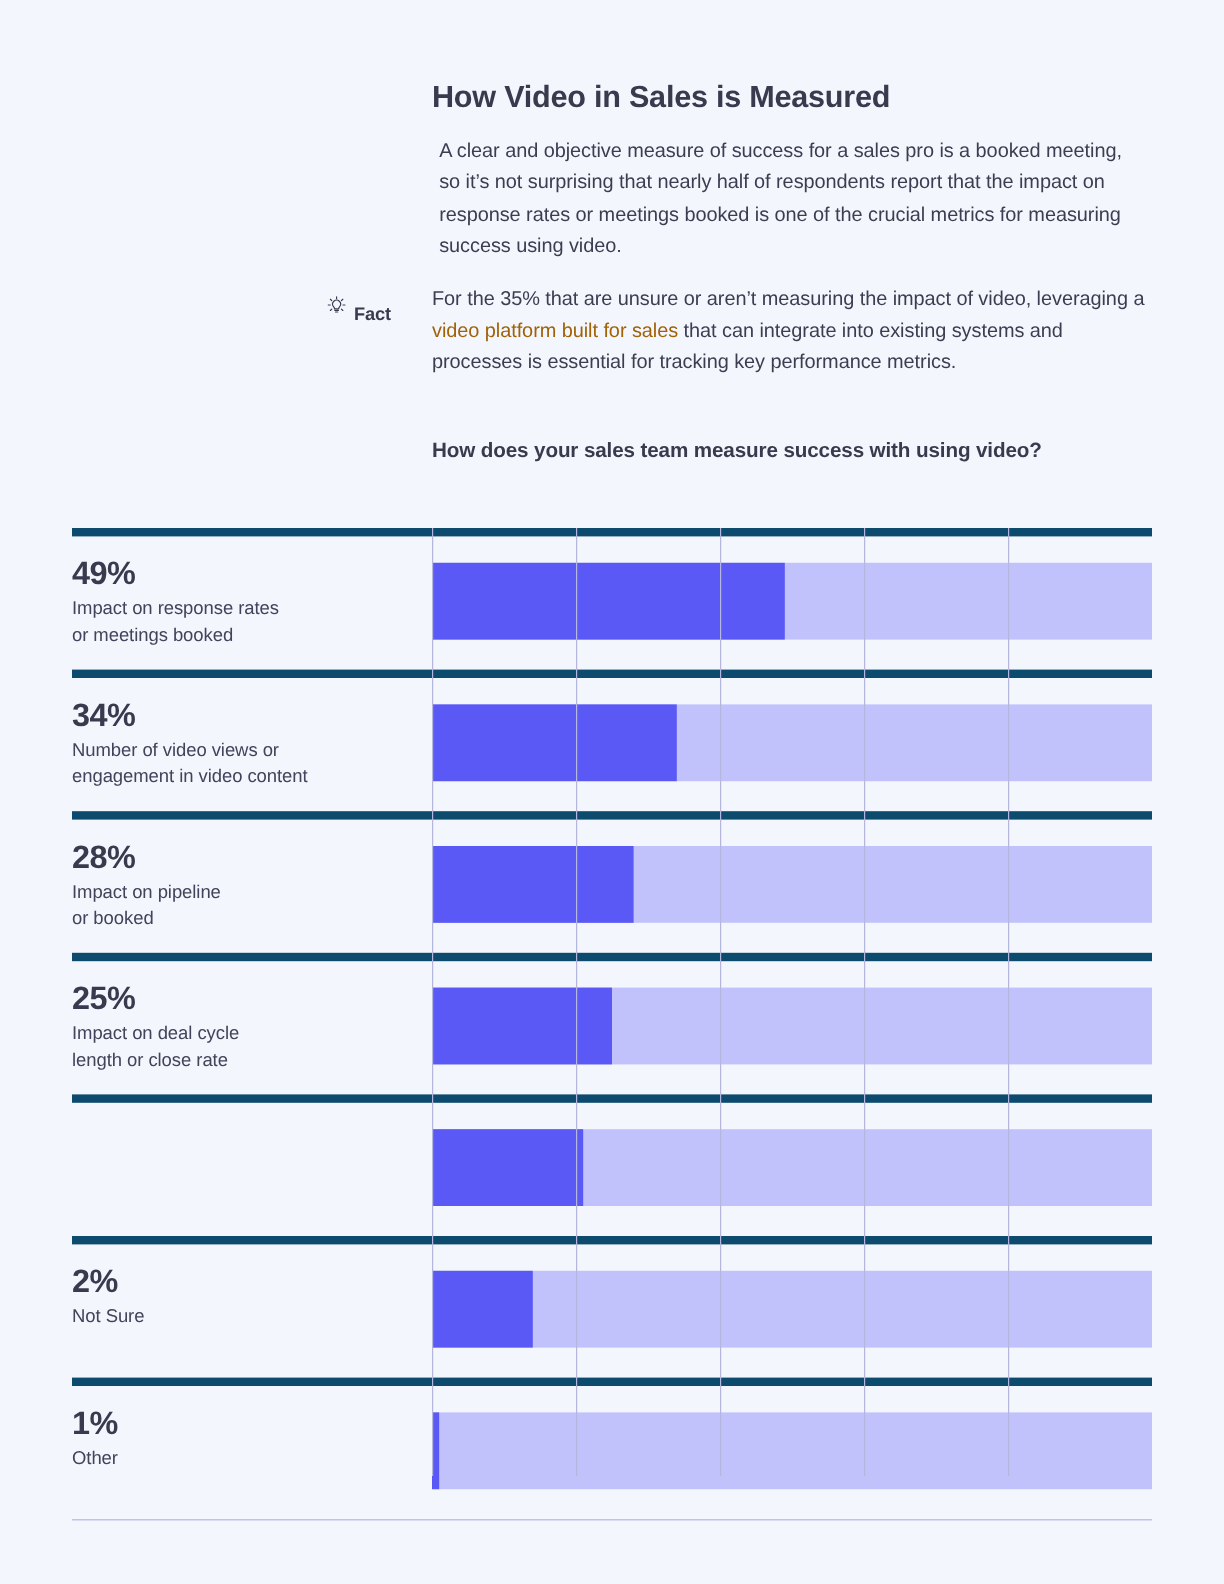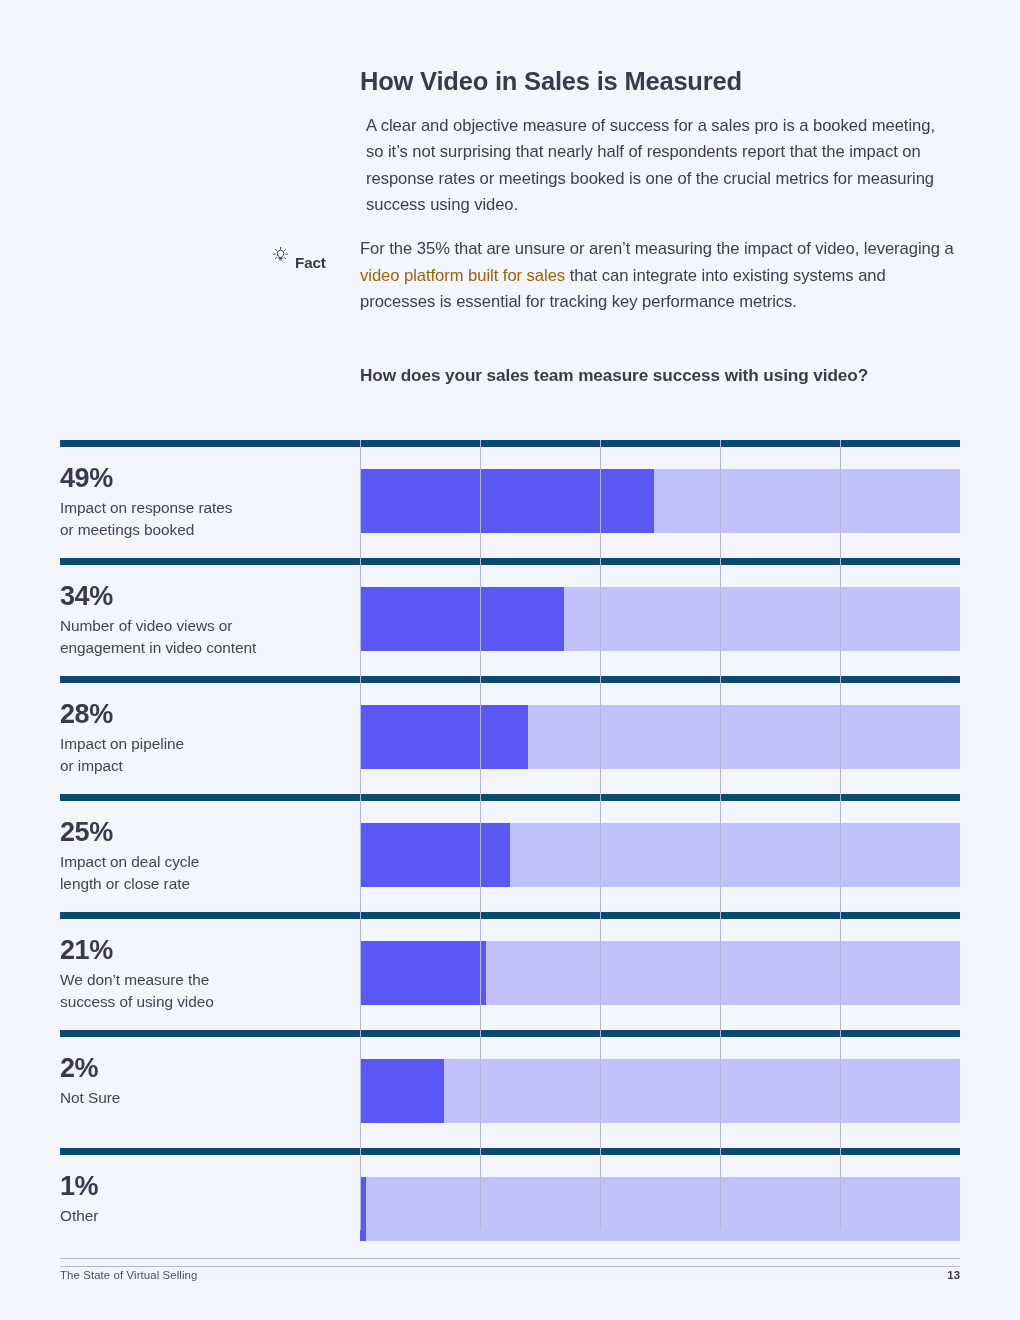--- a/index.html
+++ b/index.html
@@ -276,42 +276,37 @@
               <div class="row-desc" style="margin-top: 0px;">engagement in video content</div>
             </div>
             <div class="bar-track" style="background: rgb(193, 194, 251);">
               <div class="bar-fill" style="background: rgb(90, 89, 246); width: 204px;"></div>
             </div>
           </div>
           <div class="row">
             <div class="row-label">
               <div class="row-value">28%</div>
               <div class="row-desc">Impact on pipeline</div>
-              <div class="row-desc" style="margin-top: 0px;">or impact</div>
+              <div class="row-desc" style="margin-top: 0px;">or booked</div>
             </div>
             <div class="bar-track" style="background: rgb(193, 194, 251);">
               <div class="bar-fill" style="background: rgb(90, 89, 246); width: 168px;"></div>
             </div>
           </div>
           <div class="row">
             <div class="row-label">
               <div class="row-value">25%</div>
               <div class="row-desc">Impact on deal cycle</div>
               <div class="row-desc" style="margin-top: 0px;">length or close rate</div>
             </div>
             <div class="bar-track" style="background: rgb(193, 194, 251);">
               <div class="bar-fill" style="background: rgb(90, 89, 246); width: 150px;"></div>
             </div>
           </div>
           <div class="row">
-            <div class="row-label">
-              <div class="row-value">21%</div>
-              <div class="row-desc">We don’t measure the</div>
-              <div class="row-desc" style="margin-top: 0px;">success of using video</div>
-            </div>
             <div class="bar-track" style="background: rgb(193, 194, 251);">
               <div class="bar-fill" style="background: rgb(90, 89, 246); width: 126px;"></div>
             </div>
           </div>
           <div class="row">
             <div class="row-label">
               <div class="row-value">2%</div>
               <div class="row-desc">Not Sure</div>
             </div>
             <div class="bar-track" style="background: rgb(193, 194, 251);">
@@ -324,18 +319,14 @@
               <div class="row-desc">Other</div>
             </div>
             <div class="bar-track" style="background: rgb(193, 194, 251);">
               <div class="bar-fill" style="background: rgb(90, 89, 246); width: 6px;"></div>
             </div>
           </div>
         </div>
     </div>
   </div>
 
-  <div class="footer">
-    <span class="footer-title">The State of Virtual Selling</span>
-    <span class="footer-page">13</span>
-  </div>
 
 </div>
 
 </body></html>

